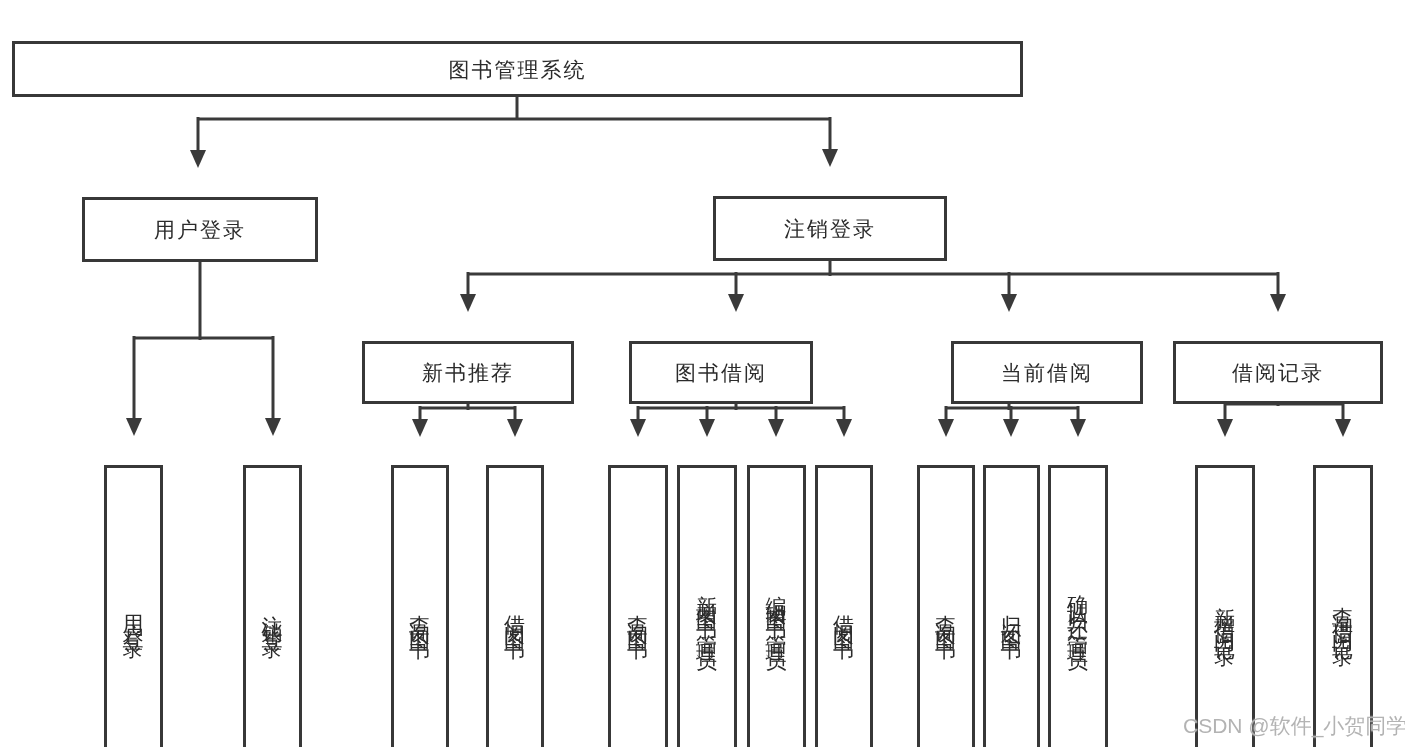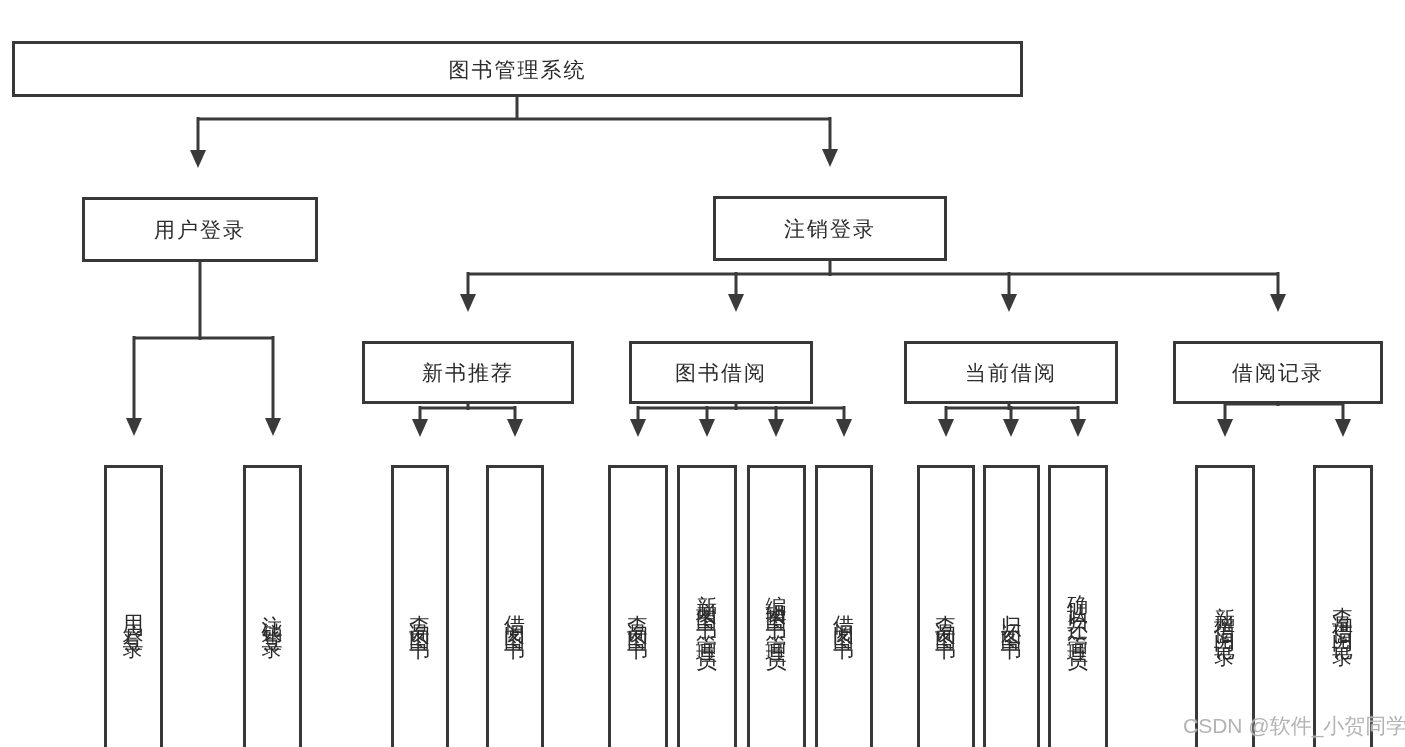--- a/index.html
+++ b/index.html
@@ -141,21 +141,21 @@
   <div class="node h" style="left:713px;top:168px;width:234px;height:65px">
     <span>注销登录</span>
   </div>
 
   <div class="node h" style="left:362px;top:313px;width:212px;height:63px">
     <span>新书推荐</span>
   </div>
   <div class="node h" style="left:629px;top:313px;width:184px;height:63px">
     <span>图书借阅</span>
   </div>
-  <div class="node h" style="left:904px;top:313px;width:214px;height:63px">
+  <div class="node h" style="left:951px;top:313px;width:192px;height:63px">
     <span>当前借阅</span>
   </div>
   <div class="node h" style="left:1173px;top:313px;width:210px;height:63px">
     <span>借阅记录</span>
   </div>
 
   <div class="node v" style="left:104px;top:437px;width:59px;height:298px">
     <span>用户登录</span>
   </div>
   <div class="node v" style="left:243px;top:437px;width:59px;height:298px">

